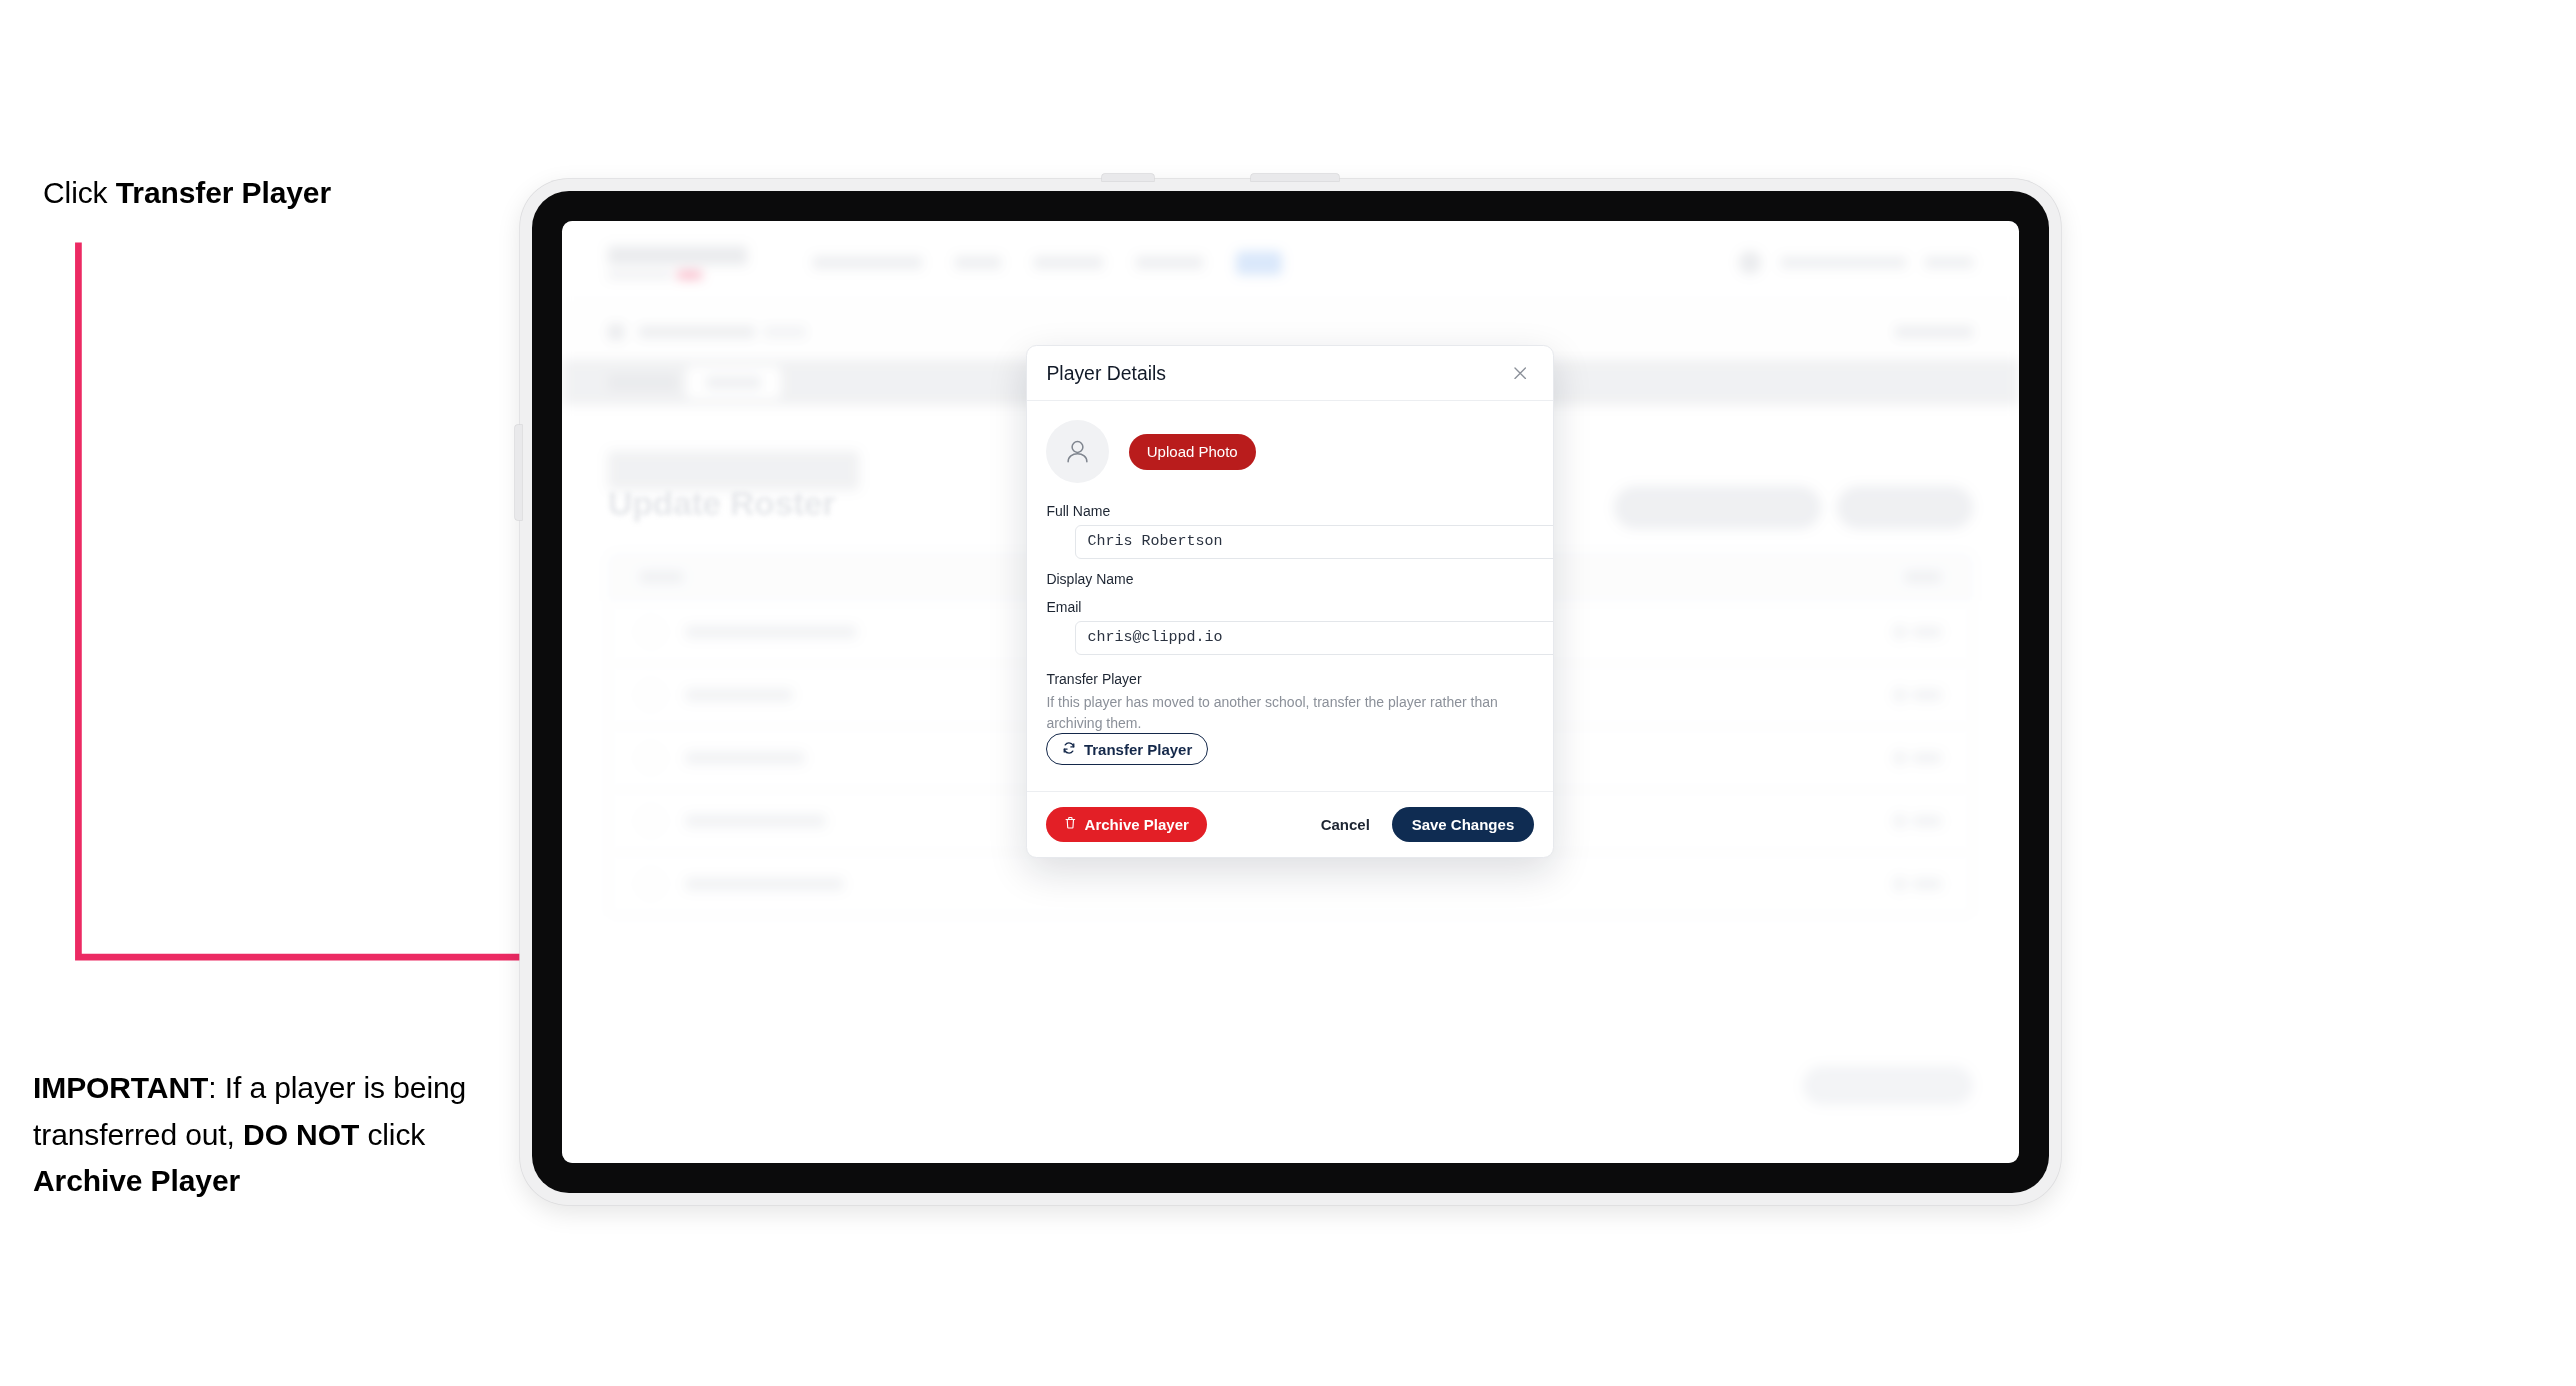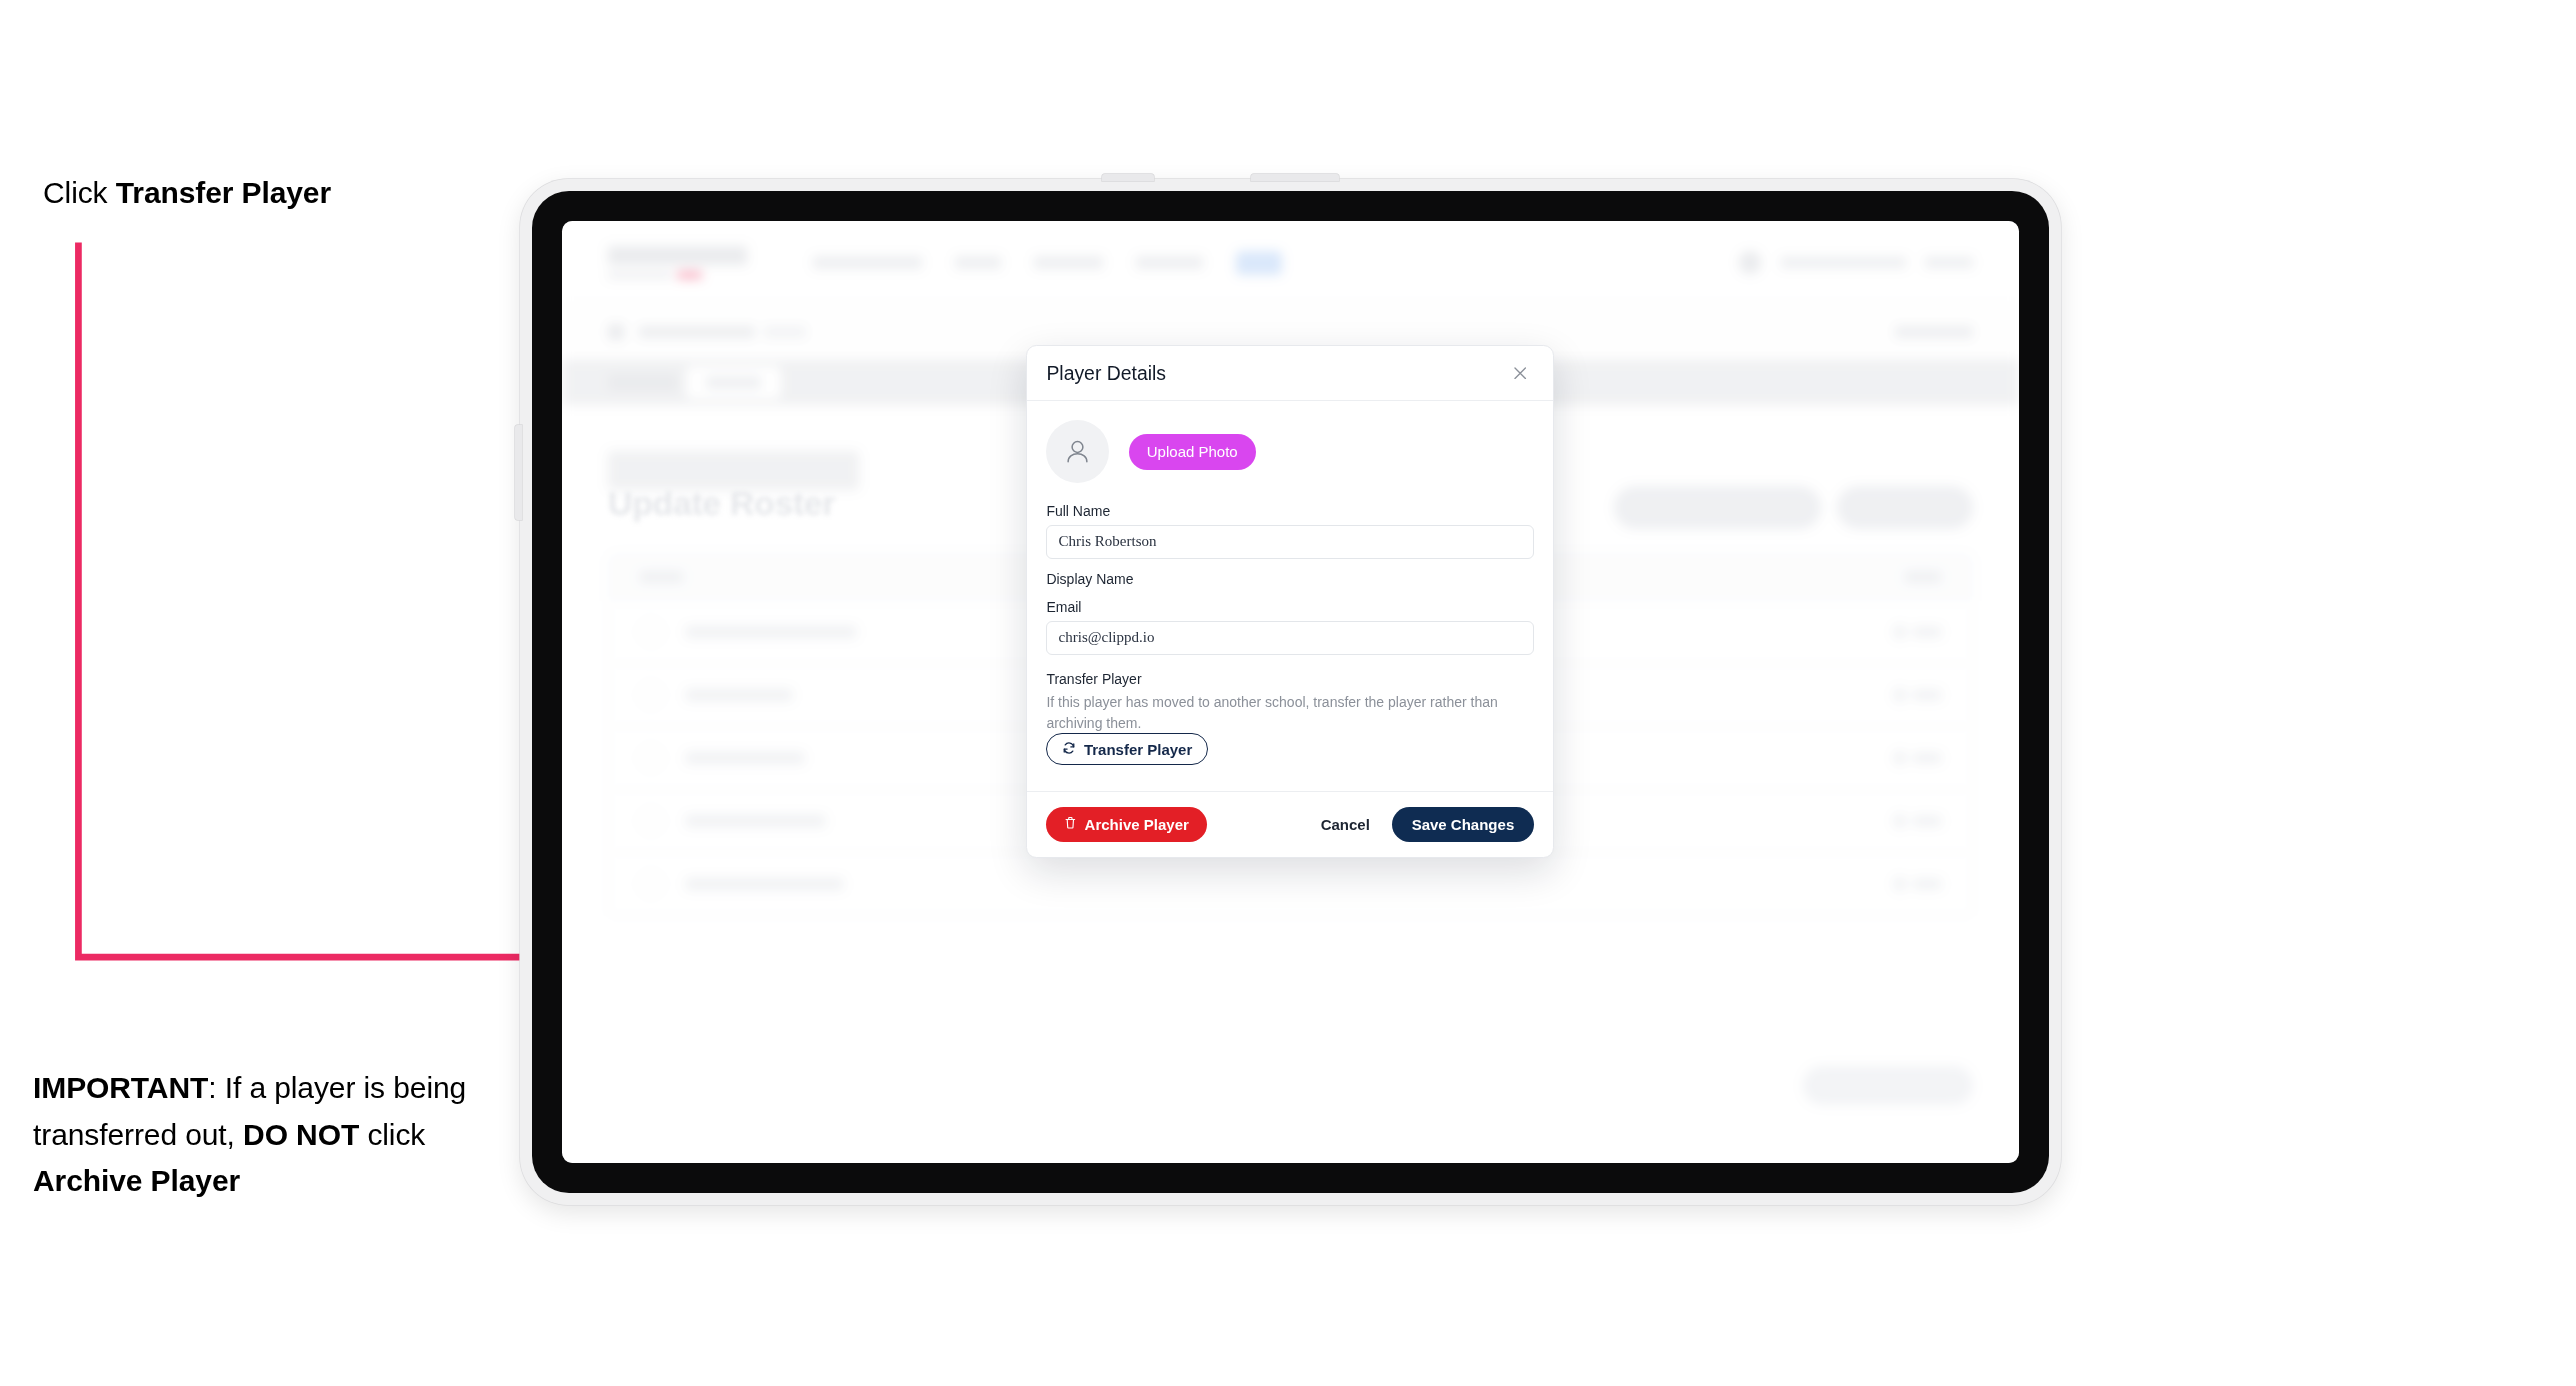--- a/index.html
+++ b/index.html
@@ -152,33 +152,33 @@
   }
   .modal-body { padding: 19.4px 19.4px 7.5px 19.4px; }
 
   .photo-row { display:flex; align-items:center; gap:19.4px; margin-bottom: 19.4px; }
   .avatar {
     width: 63px; height: 63px; border-radius: 50%;
     background: #f1f2f4;
     display:flex; align-items:center; justify-content:center;
   }
   .upload-btn {
-    background:#d946ef; color:#fff; border:none;
+    background:#b91c1c; color:#fff; border:none;
     font-size: 15px; font-family:"Liberation Sans", sans-serif;
     padding: 9.7px 18px; border-radius: 19.4px; cursor:pointer;
   }
 
   .field { margin-bottom: 12px; }
   .field-label { font-size: 14px; color:#1d2532; margin-bottom: 6px; display:block; }
   .field-input {
     width: 100%; height: 34px;
     border: 0.7px solid #e3e6ea; border-radius: 6px;
     padding: 0 11.2px; font-size: 15px; color:#2a3240;
-    font-family:Liberation Serif, serif;
-    background:#fff; outline:none;
+    font-family:Liberation Mono, monospace;
+    background:#fff; outline:none;margin-left:29px;
   }
   .select-wrap { position: relative; }
   .select-wrap .chev {
     position:absolute; right: 11.2px; top: 50%; transform: translateY(-50%);
     color:#98a0ab; pointer-events:none;
   }
 
   .transfer-block { margin-top: 16.4px; padding-bottom: 18px; }
   .transfer-title { font-size: 14px; color:#1d2532; margin-bottom: 5.2px; }
   .transfer-desc { font-size: 14px; color:#8b9099; line-height: 1.45; }

